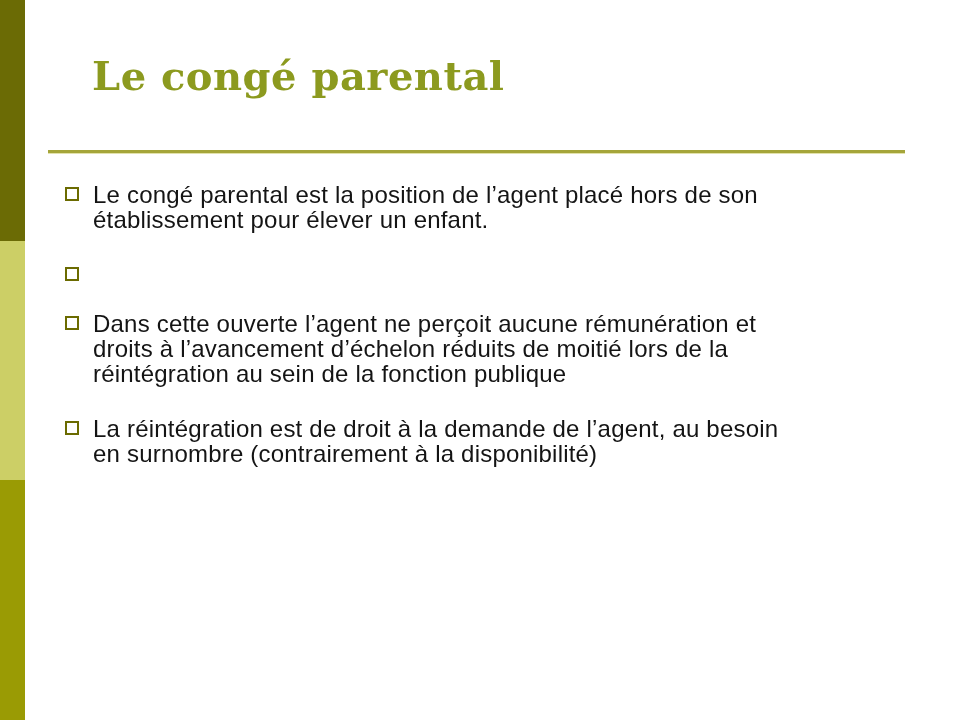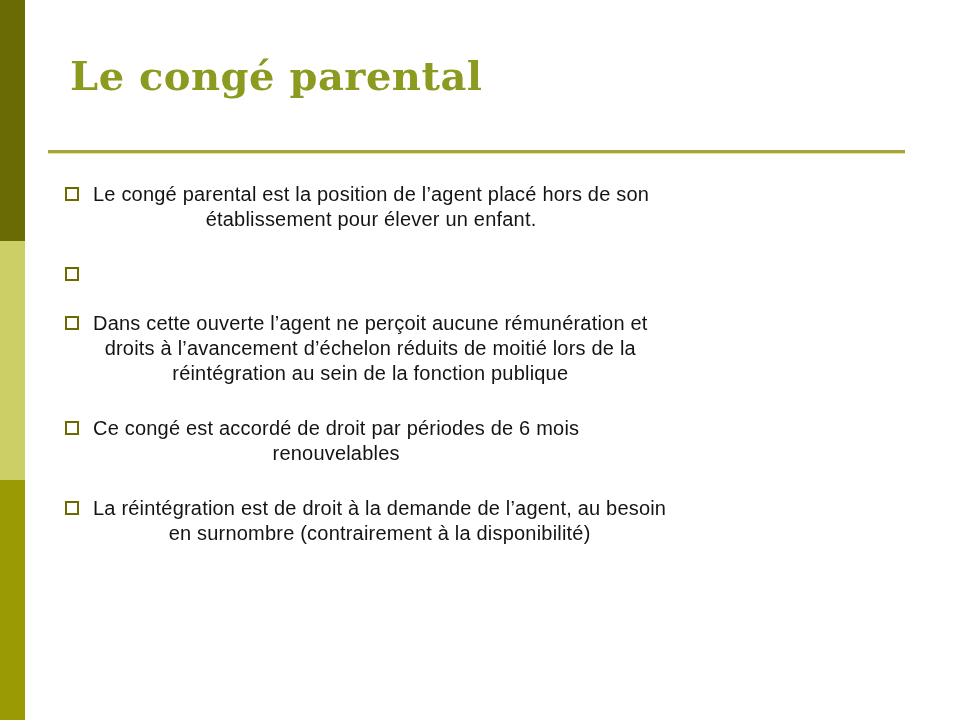--- a/index.html
+++ b/index.html
@@ -21,21 +21,21 @@
     left: 0; top: 0;
     width: 25px; height: 720px;
   }
   .sidebar .seg-top    { width: 100%; height: 241px; background: var(--c-sidebar-dark, #6B6B05); }
   .sidebar .seg-middle { width: 100%; height: 239px; background: var(--c-sidebar-light, #CCCF66); }
   .sidebar .seg-bottom { width: 100%; height: 240px; background: var(--c-sidebar-medium, #9A9B04); }
 
   
   .title {
     position: absolute;
-    left: 70px; top: 50px;
+    left: 92px; top: 50px;
     font-family: "DejaVu Serif", "Liberation Serif", serif;
     font-weight: bold;
     font-size: 40px;
     line-height: 52px;
     color: var(--c-title, #8C9A1F);
     white-space: nowrap;
     letter-spacing: 0.5px;
   }
 
   
@@ -61,25 +61,24 @@
   .bullet-item:last-child { margin-bottom: 7px; }
   .square-bullet {
     flex: 0 0 auto;
     width: 10px; height: 10px;
     border: 2px solid var(--c-bullet, #6B6B00);
     background: #ffffff;
     margin-top: 5px;
     margin-right: 14px;
   }
   .bullet-text {
-    font-size: 20px;
+    font-size: 24px;
     line-height: 25px;
     color: var(--c-body, #141414);
     letter-spacing: 0.2px;
-    text-align: center;
   }
   .bullet-line { display: block; white-space: nowrap; }
 </style>
 </head>
 <body>
 
 <div class="slide">
 
   <div class="sidebar">
     <div class="seg-top"></div>
@@ -107,27 +106,20 @@
 
     <div class="bullet-item">
       <span class="square-bullet"></span>
       <div class="bullet-text">
         <span class="bullet-line">Dans cette ouverte l’agent ne perçoit aucune rémunération et</span>
         <span class="bullet-line">droits à l’avancement d’échelon réduits de moitié lors de la</span>
         <span class="bullet-line">réintégration au sein de la fonction publique</span>
       </div>
     </div>
 
-    <div class="bullet-item">
-      <span class="square-bullet"></span>
-      <div class="bullet-text">
-        <span class="bullet-line">Ce congé est accordé de droit par périodes de 6 mois</span>
-        <span class="bullet-line">renouvelables</span>
-      </div>
-    </div>
 
     <div class="bullet-item">
       <span class="square-bullet"></span>
       <div class="bullet-text">
         <span class="bullet-line">La réintégration est de droit à la demande de l’agent, au besoin</span>
         <span class="bullet-line">en surnombre (contrairement à la disponibilité)</span>
       </div>
     </div>
 
   </div>

